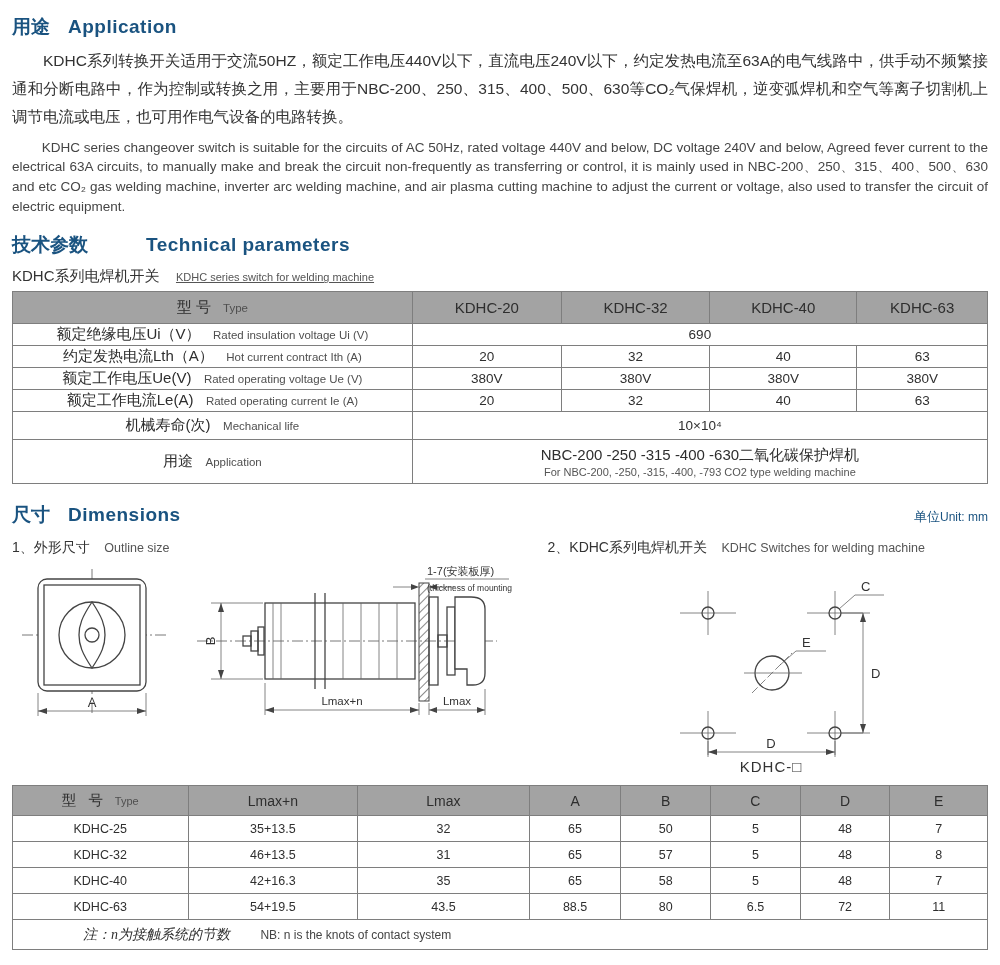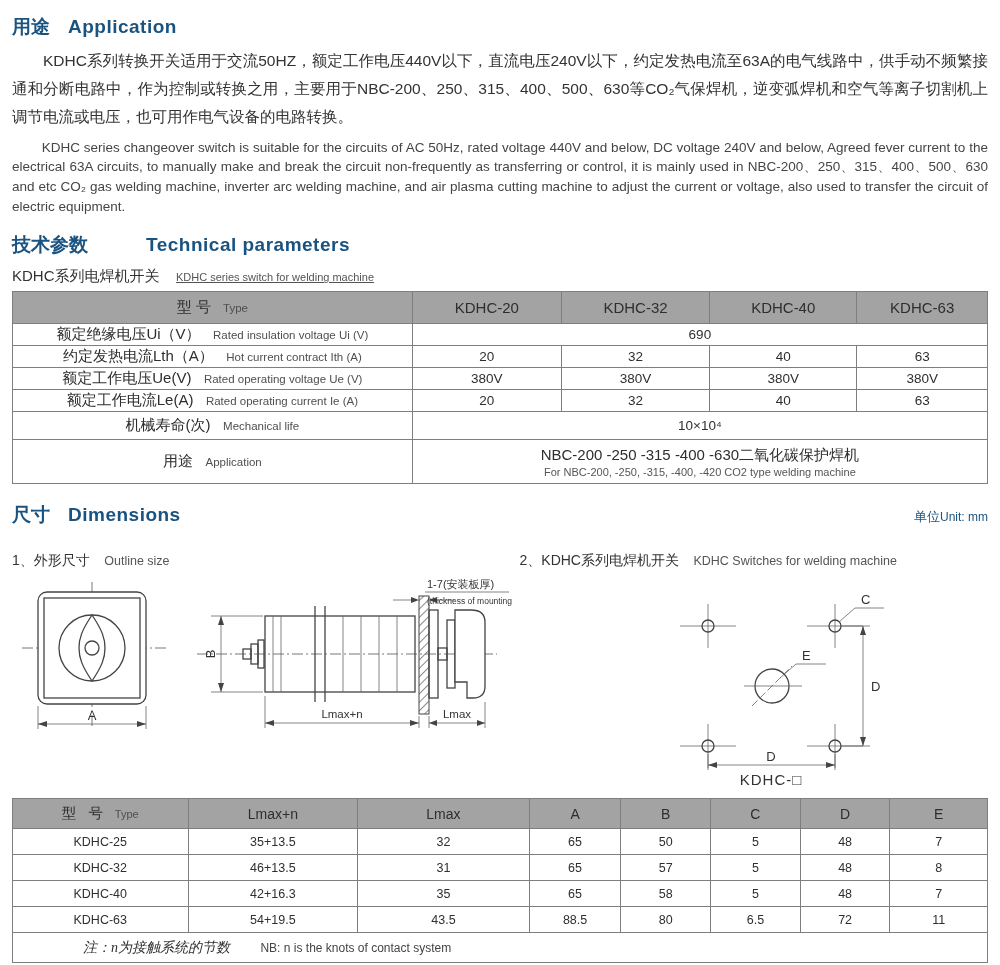--- a/index.html
+++ b/index.html
@@ -20,21 +20,21 @@
   .t1 .zh{font-size:15px;color:#2e2e2e;}
   .t1 .en{font-size:11.5px;color:#4f4f4f;margin-left:8px;}
   .t1 td.val{font-size:13.5px;color:#2f2f2f;}
   .t1 tr.head td{font-size:15px;color:#2e2e2e;}
   .app-big{font-size:15px;color:#2e2e2e;}
   .app-sub{font-size:11px;color:#555;margin-top:1px;}
   .dims-head{margin-top:18px;justify-content:space-between;}
   .dims-head .left{display:flex;align-items:baseline;}
   .unit{font-size:13px;font-weight:normal;color:#1a5380;}
   .unit .u-en{font-size:12px;margin-left:0;}
-  .dims-sub{display:flex;margin-top:23px;}
+  .dims-sub{display:flex;margin-top:10px;gap:28px;}
   .dims-sub .a{width:52%;} .dims-sub .b{flex:1;}
   .dims-sub .zh2{font-size:14px;color:#333;}
   .dims-sub .en2{font-size:12.5px;color:#555;margin-left:10px;}
   .diagrams{display:flex;align-items:flex-start;margin-top:6px;}
   .diagrams .right{margin-left:118px;}
   .diagrams svg{display:block;}
   .diagrams text{font-family:"Liberation Sans",sans-serif;fill:#333;}
   .dim-txt{font-size:13px;}
   .dim-sm{font-size:11.5px;}
   .plate-zh{font-size:11px;}
@@ -138,21 +138,21 @@
       </td>
       <td class="val" colspan="4">10×10⁴</td>
     </tr>
     <tr class="r-app">
       <td>
         <span class="zh">用途</span>
         <span class="en">Application</span>
       </td>
       <td colspan="4">
         <div class="app-big">NBC-200 -250 -315 -400 -630二氧化碳保护焊机</div>
-        <div class="app-sub">For NBC-200, -250, -315, -400, -420 CO2 type welding machine</div>
+        <div class="app-sub">For NBC-200, -250, -315, -400, -793 CO2 type welding machine</div>
       </td>
     </tr>
   </tbody>
     </table>
 
   <div class="sec-head dims-head">
     <span class="left">
       <span class="zh">尺寸</span>
       <span class="en">Dimensions</span>
     </span>

